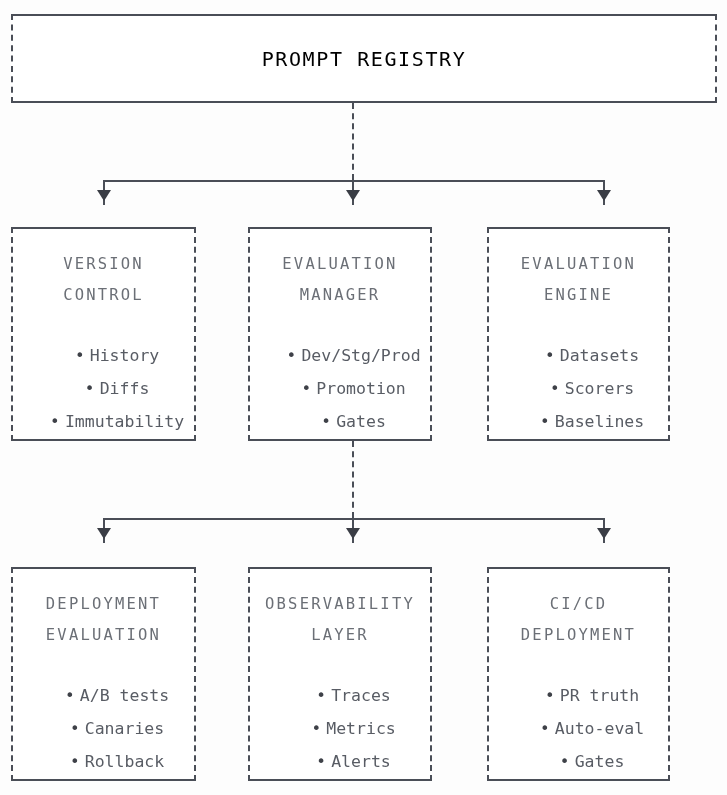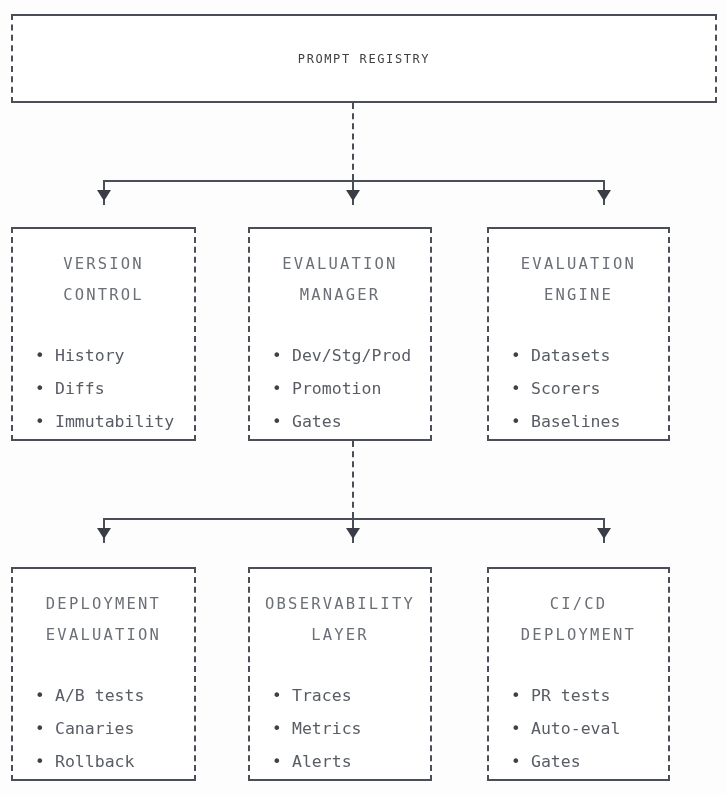--- a/index.html
+++ b/index.html
@@ -37,23 +37,23 @@
 
   
   .node.root {
     left: 11px;
     top: 14px;
     width: 706px;
     height: 89px;
     justify-content: center;
   }
   .root .node-title {
-    font-size: 12px;
+    font-size: 20px;
     letter-spacing: 1.6px;
-    color: #404040;
+    color: #000000;
     line-height: 30px;
     text-align: center;
     white-space: nowrap;
   }
   .root .node-subtitle {
     font-size: 16.5px;
     letter-spacing: 0.4px;
     color: #6b6f76;
     line-height: 31px;
     text-align: center;
@@ -72,20 +72,21 @@
     line-height: 31px;
     text-align: center;
     white-space: nowrap;
   }
   .card .bullets {
     margin: 0;
     padding: 0;
     list-style: none;
     align-self: stretch;
     margin-top: 28px;
+    text-align: center;
   }
   .card .bullets li {
     font-size: 16.5px;
     color: #585c64;
     line-height: 33px;
     white-space: nowrap;
     padding-left: 22px;
   }
   .card .bullets li::before {
     content: "\2022";
@@ -222,19 +223,19 @@
       <li>Traces</li>
       <li>Metrics</li>
       <li>Alerts</li>
     </ul>
   </div>
 
   <div class="node card col-3 row-bottom">
     <div class="node-title">CI/CD</div>
     <div class="node-title">DEPLOYMENT</div>
     <ul class="bullets">
-      <li>PR tests</li>
+      <li>PR truth</li>
       <li>Auto-eval</li>
       <li>Gates</li>
     </ul>
   </div>
 
 </div>
 
 </body></html>

